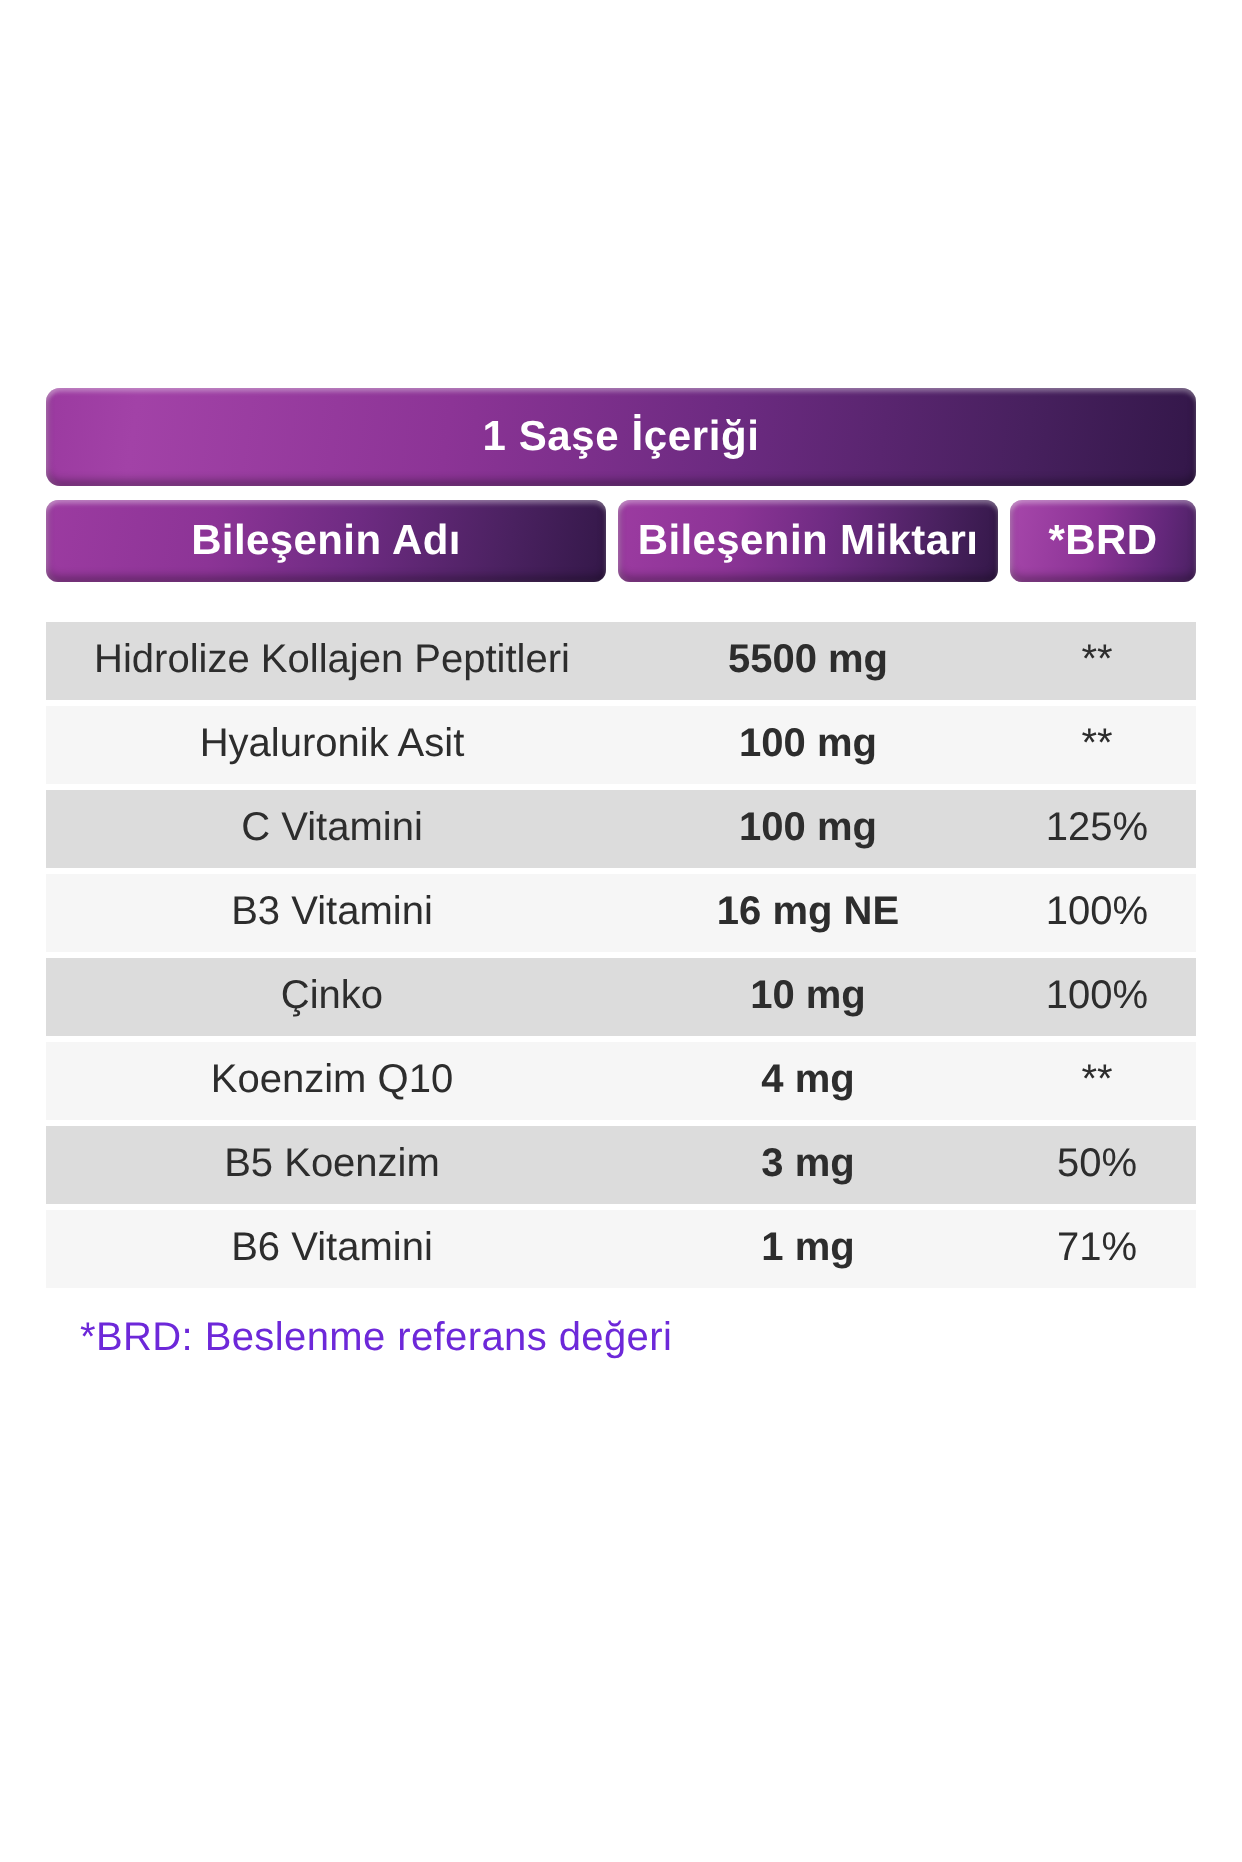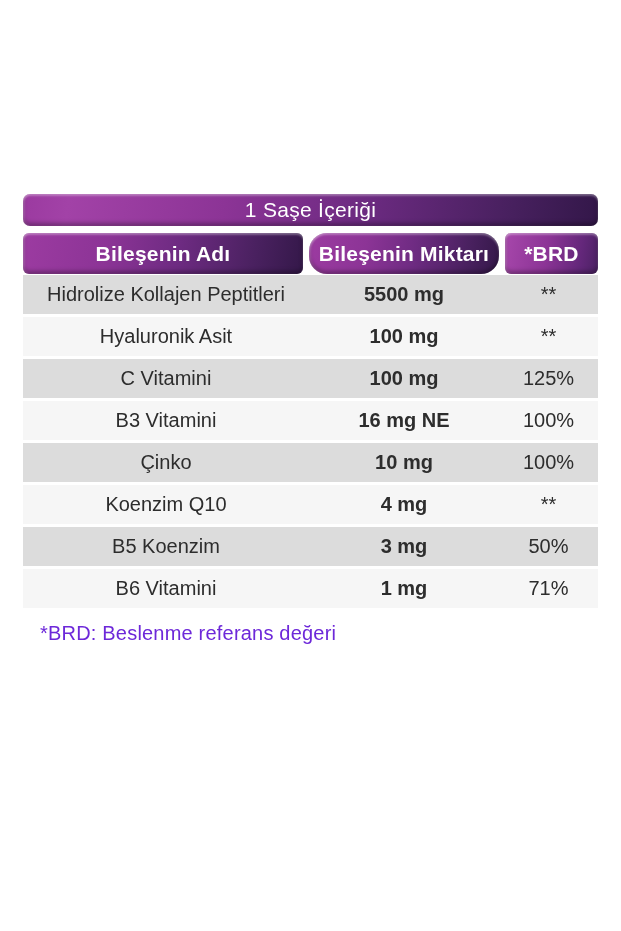--- a/index.html
+++ b/index.html
@@ -15,61 +15,61 @@
     background: #ffffff;
     overflow: hidden;
   }
   .sheet {
     position: absolute;
     left: 23px;
     top: 194px;
     width: 575px;
   }
   .title-bar {
-    height: 32px;
+    height: 49px;
     border-radius: 7px;
     background: linear-gradient(98deg,
       #9b3aa0 0%, #a242a7 8%, #8c3496 35%,
       #6b2a80 60%, #47205e 85%, #331749 100%);
     box-shadow: inset 0 2px 2px rgba(255,255,255,0.30),
                 inset 0 -3px 4px rgba(0,0,0,0.30),
                 inset 2px 0 2px rgba(255,255,255,0.15);
     display: flex;
     align-items: center;
     justify-content: center;
     color: #ffffff;
     font-size: 21px;
-    font-weight: normal;
+    font-weight: bold;
     letter-spacing: 0.3px;
     margin-bottom: 7px;
   }
   .header-row {
     display: flex;
     gap: 6px;
     height: 41px;
-    margin-bottom: 1px;
+    margin-bottom: 20px;
   }
   .header-cell {
     border-radius: 6px;
     background: linear-gradient(100deg,
       #9c3ba1 0%, #8c3496 30%, #6e2b82 55%,
       #4a2160 82%, #341849 100%);
     box-shadow: inset 0 2px 2px rgba(255,255,255,0.30),
                 inset 0 -3px 4px rgba(0,0,0,0.30),
                 inset 2px 0 2px rgba(255,255,255,0.15);
     display: flex;
     align-items: center;
     justify-content: center;
     color: #ffffff;
     font-size: 21px;
     font-weight: bold;
     letter-spacing: 0.2px;
   }
   .col-name   { width: 280px; }
-  .col-amount { width: 190px; border-radius: 18px; }
+  .col-amount { width: 190px; }
   .col-brd    { width: 93px;
     background: linear-gradient(100deg,
       #a747ab 0%, #8c3496 45%, #63277a 80%, #4b2163 100%);
   }
   .rows {
     display: flex;
     flex-direction: column;
     gap: 3px;
   }
   .row {

